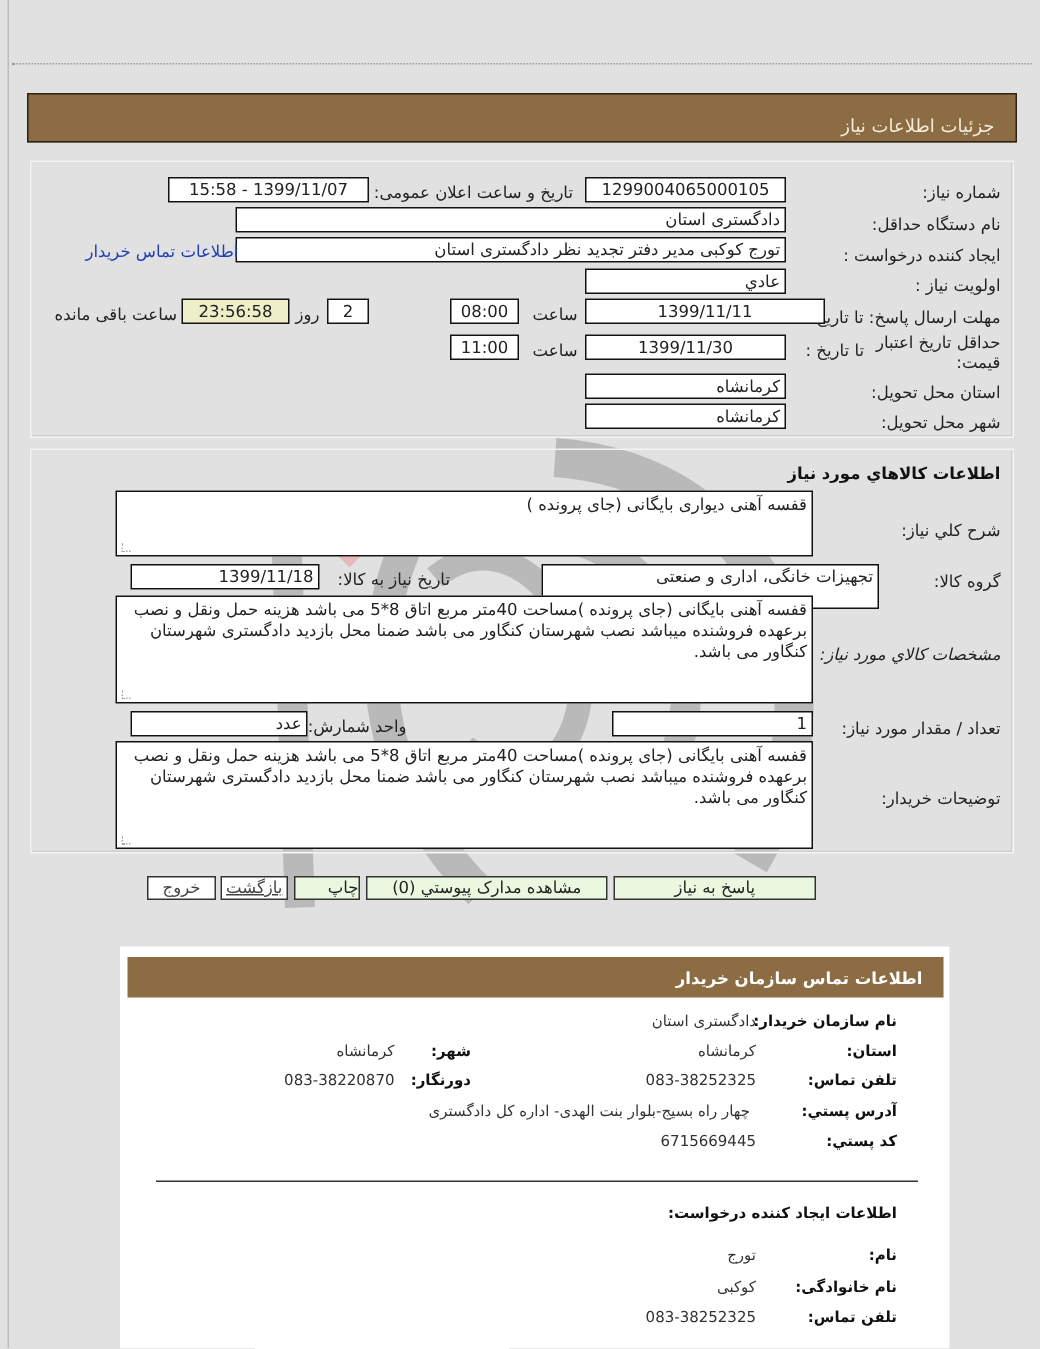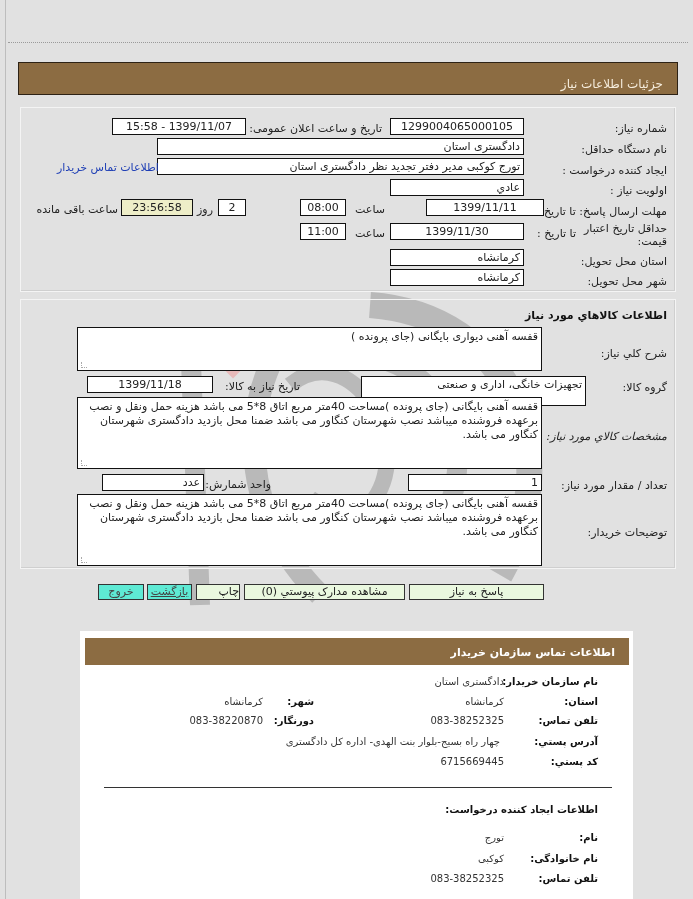--- a/index.html
+++ b/index.html
@@ -47,21 +47,21 @@
   .link { position: absolute; color: #1f3fb5; font-size: 11px; direction: rtl; cursor: pointer; }
   .section-title {
     position: absolute; direction: rtl; font-weight: bold; font-size: 11px; color: #111;
   }
 
   .btn {
     position: absolute; height: 16px; border: 1px solid #333; font-size: 11px;
     text-align: center; line-height: 14px; direction: rtl; cursor: pointer;
   }
   .btn.green { background: #eaf8df; }
-  .btn.pink { background: #5eead4; color: #444; }
+  .btn.pink { background: #ffffff; color: #444; }
 
   
   .watermark { position: absolute; left: 120px; top: 275px; width: 450px; height: 360px; pointer-events: none; opacity: 0.55; }
 
   
   .card { position: absolute; left: 80px; top: 631px; width: 553px; height: 268px; background: #fff; }
   .card-header {
     position: absolute; left: 85px; top: 638px; width: 544px; height: 27px;
     background: #8c6c42; color: #fff; direction: rtl; font-weight: bold; font-size: 11px;
     padding: 8px 14px 0 0;
@@ -101,21 +101,21 @@
 <div class="box" style="left:157px; top:138px; width:367px; height:17px;">دادگستری استان</div>
 
 <span class="lbl" style="right:26px; top:164px;">ایجاد کننده درخواست :</span>
 <div class="box" style="left:157px; top:158px; width:367px; height:17px;">تورج کوکبی مدیر دفتر تجدید نظر دادگستری استان</div>
 <span class="link" style="left:57px; top:161px;">اطلاعات تماس خریدار</span>
 
 <span class="lbl" style="right:26px; top:184px;">اولویت نیاز :</span>
 <div class="box" style="left:390px; top:179px; width:134px; height:17px;">عادي</div>
 
 <span class="lbl" style="right:26px; top:205px;">مهلت ارسال پاسخ:  تا تاریخ :</span>
-<div class="box center" style="left:390px; top:199px; width:118px; height:17px;margin-left:36px;">1399/11/11</div>
+<div class="box center" style="left:390px; top:199px; width:160px; height:17px;">1399/11/11</div>
 <span class="lbl" style="right:308px; top:203px;">ساعت</span>
 <div class="box center" style="left:300px; top:199px; width:46px; height:17px;">08:00</div>
 <div class="box center" style="left:218px; top:199px; width:28px; height:17px;">2</div>
 <span class="lbl" style="right:480px; top:203px;">روز و</span>
 <div class="box center yellow" style="left:121px; top:199px; width:72px; height:17px;">23:56:58</div>
 <span class="lbl" style="right:575px; top:203px;">ساعت باقی مانده</span>
 
 <span class="lbl" style="right:26px; top:222px; white-space:normal; width:90px; line-height:13px;">حداقل تاریخ اعتبار قیمت:</span>
 <span class="lbl" style="right:117px; top:227px;">تا تاریخ :</span>
 <div class="box center" style="left:390px; top:223px; width:134px; height:17px;">1399/11/30</div>
@@ -133,32 +133,32 @@
 
 <span class="lbl" style="right:26px; top:347px;">شرح کلي نیاز:</span>
 <div class="area" style="left:77px; top:327px; width:465px; height:44px;">
   <span>قفسه آهنی دیواری  بایگانی (جای پرونده )</span>
   <span class="grip"></span>
 </div>
 
 <span class="lbl" style="right:26px; top:381px;">گروه کالا:</span>
 <div class="box" style="left:317px; top:376px; width:225px; height:30px;margin-left:44px;">تجهیزات خانگی، اداری و صنعتی</div>
 <span class="lbl" style="right:393px; top:380px;">تاریخ نیاز به کالا:</span>
-<div class="box center" style="left:87px; top:376px; width:126px; height:17px;">1399/11/18</div>
+<div class="box center" style="left:87px; top:376px; width:126px; height:17px;text-align:right;">1399/11/18</div>
 
 <span class="lbl" style="right:26px; top:430px;font-style:italic;">مشخصات کالاي مورد نیاز:</span>
 <div class="area" style="left:77px; top:397px; width:465px; height:72px;">
   <span>قفسه آهنی بایگانی (جای پرونده )مساحت 40متر مربع اتاق 8*5 می باشد هزینه حمل ونقل و نصب برعهده فروشنده میباشد نصب شهرستان کنگاور می باشد ضمنا محل  بازدید دادگستری شهرستان کنگاور می باشد.</span>
   <span class="grip"></span>
 </div>
 
 <span class="lbl" style="right:26px; top:479px;">تعداد / مقدار مورد نیاز:</span>
 <div class="box" style="left:408px; top:474px; width:134px; height:17px;">1</div>
 <span class="lbl" style="right:422px; top:478px;">واحد شمارش:</span>
-<div class="box" style="left:102px; top:474px; width:102px; height:17px;">عدد</div>
+<div class="box" style="left:87px; top:474px; width:118px; height:17px;">عدد</div>
 
 <span class="lbl" style="right:26px; top:526px;">توضیحات خریدار:</span>
 <div class="area" style="left:77px; top:494px; width:465px; height:72px;">
   <span>قفسه آهنی بایگانی (جای پرونده )مساحت 40متر مربع اتاق 8*5 می باشد هزینه حمل ونقل و نصب برعهده فروشنده میباشد نصب شهرستان کنگاور می باشد ضمنا محل بازدید دادگستری شهرستان کنگاور می باشد.</span>
   <span class="grip"></span>
 </div>
 
 <div class="btn green" style="left:409px; top:584px; width:135px;">پاسخ به نیاز</div>
 <div class="btn green" style="left:244px; top:584px; width:161px;">مشاهده مدارک پیوستي (0)</div>
 <div class="btn green" style="left:196px; top:584px; width:44px;text-align:right;">چاپ</div>

